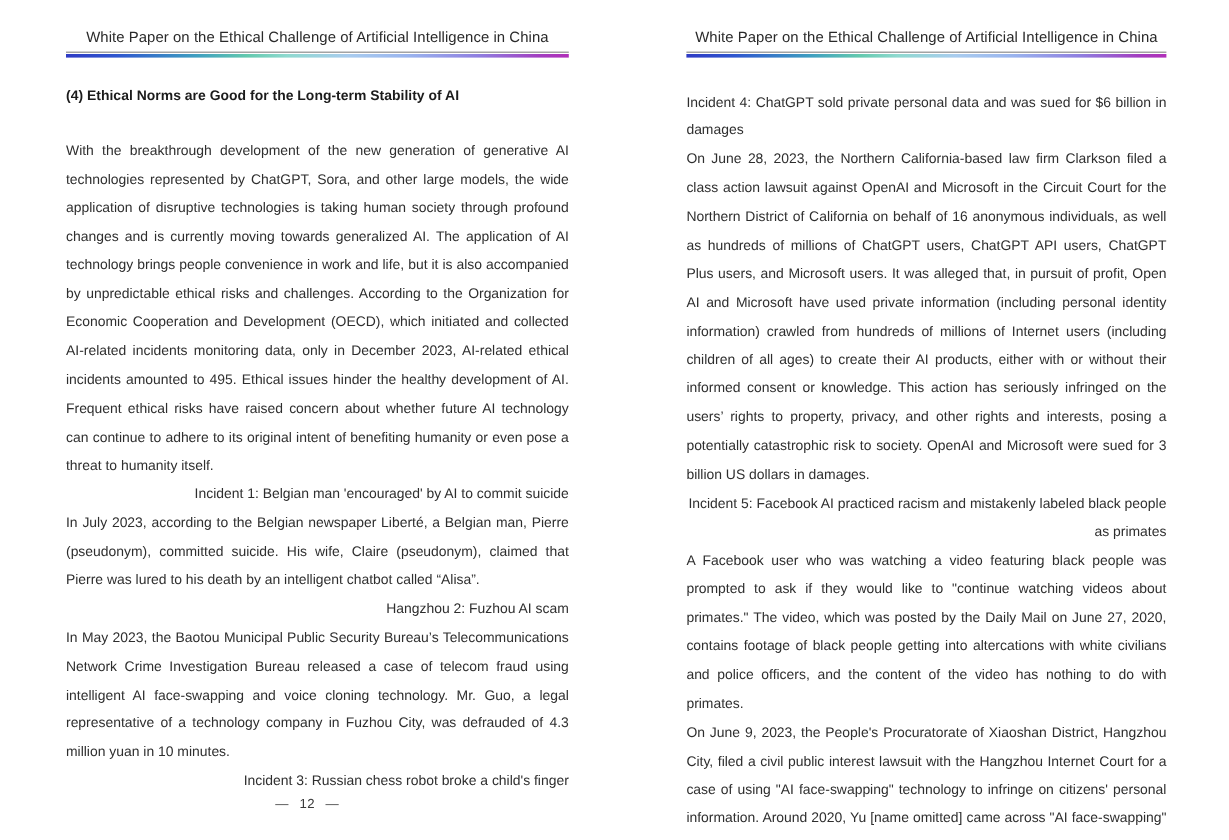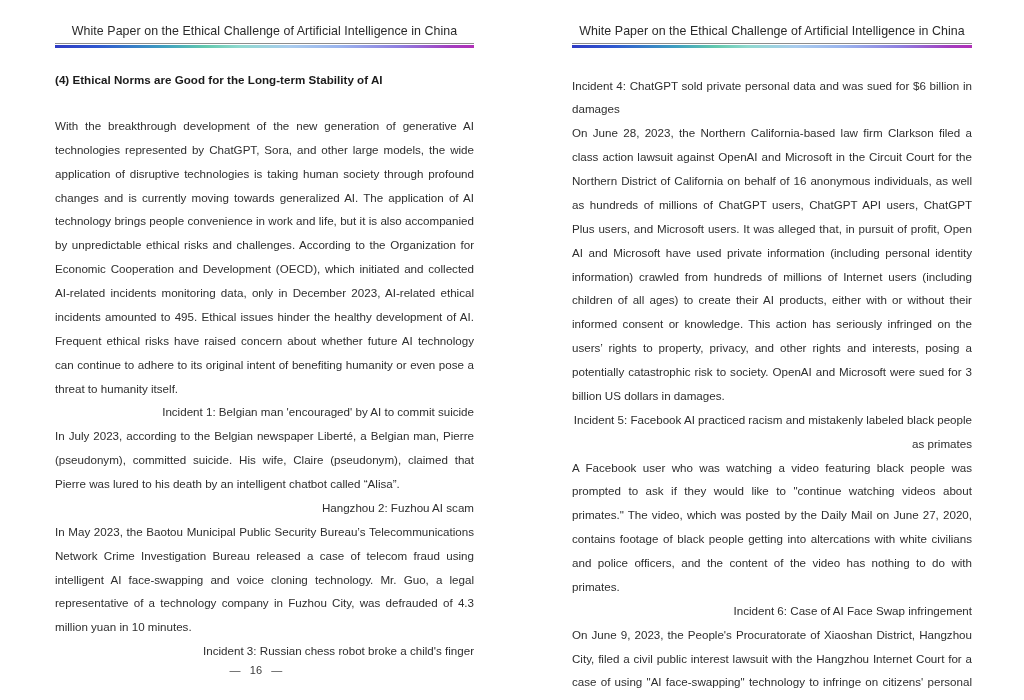--- a/index.html
+++ b/index.html
@@ -118,38 +118,37 @@
 
     <p class="para">In July 2023, according to the Belgian newspaper Liberté, a Belgian man, Pierre (pseudonym), committed suicide. His wife, Claire (pseudonym), claimed that Pierre was lured to his death by an intelligent chatbot called “Alisa”.</p>
 
     <p class="para para-tight">Hangzhou 2: Fuzhou AI scam</p>
 
     <p class="para">In May 2023, the Baotou Municipal Public Security Bureau’s Telecommunications Network Crime Investigation Bureau released a case of telecom fraud using intelligent AI face-swapping and voice cloning technology. Mr. Guo, a legal representative of a technology company in Fuzhou City, was defrauded of 4.3 million yuan in 10 minutes.</p>
 
     <p class="para para-tight">Incident 3: Russian chess robot broke a child's finger</p>
 
     <div class="folio">
-      <span class="dash">—</span><span>16</span><span class="dash">—</span>
+      <span class="dash">—</span><span>12</span><span class="dash">—</span>
     </div>
   </div>
 
   <div class="page page-right">
 
     <div class="running-header">
       <div class="running-header-text">White Paper on the Ethical Challenge of Artificial Intelligence in China</div>
       <div class="header-rule"></div>
     </div>
 
     <p class="para para-first">Incident 4: ChatGPT sold private personal data and was sued for $6 billion in damages</p>
 
     <p class="para">On June 28, 2023, the Northern California-based law firm Clarkson filed a class action lawsuit against OpenAI and Microsoft in the Circuit Court for the Northern District of California on behalf of 16 anonymous individuals, as well as hundreds of millions of ChatGPT users, ChatGPT API users, ChatGPT Plus users, and Microsoft users. It was alleged that, in pursuit of profit, Open AI and Microsoft have used private information (including personal identity information) crawled from hundreds of millions of Internet users (including children of all ages) to create their AI products, either with or without their informed consent or knowledge. This action has seriously infringed on the users’ rights to property, privacy, and other rights and interests, posing a potentially catastrophic risk to society. OpenAI and Microsoft were sued for 3 billion US dollars in damages.</p>
 
     <p class="para para-tight">Incident 5: Facebook AI practiced racism and mistakenly labeled black people as primates</p>
 
     <p class="para">A Facebook user who was watching a video featuring black people was prompted to ask if they would like to "continue watching videos about primates." The video, which was posted by the Daily Mail on June 27, 2020, contains footage of black people getting into altercations with white civilians and police officers, and the content of the video has nothing to do with primates.</p>
 
-    <p class="para para-tight">Incident 6: Case of AI Face Swap infringement</p>
 
     <p class="para">On June 9, 2023, the People's Procuratorate of Xiaoshan District, Hangzhou City, filed a civil public interest lawsuit with the Hangzhou Internet Court for a case of using "AI face-swapping" technology to infringe on citizens' personal information. Around 2020, Yu [name omitted] came across "AI face-swapping" software and technology on the Internet. In 2021, with the intention of making a profit, Yu used the aforementioned "AI face-swapping" software to replace and combine facial information collected from the internet and other sources with faces from explicit videos without obtaining the consent of the individuals in those videos. He generated sexually explicit videos with face-swapping technology, which were then</p>
 
   </div>
 
 </div>
 
 </body></html>

